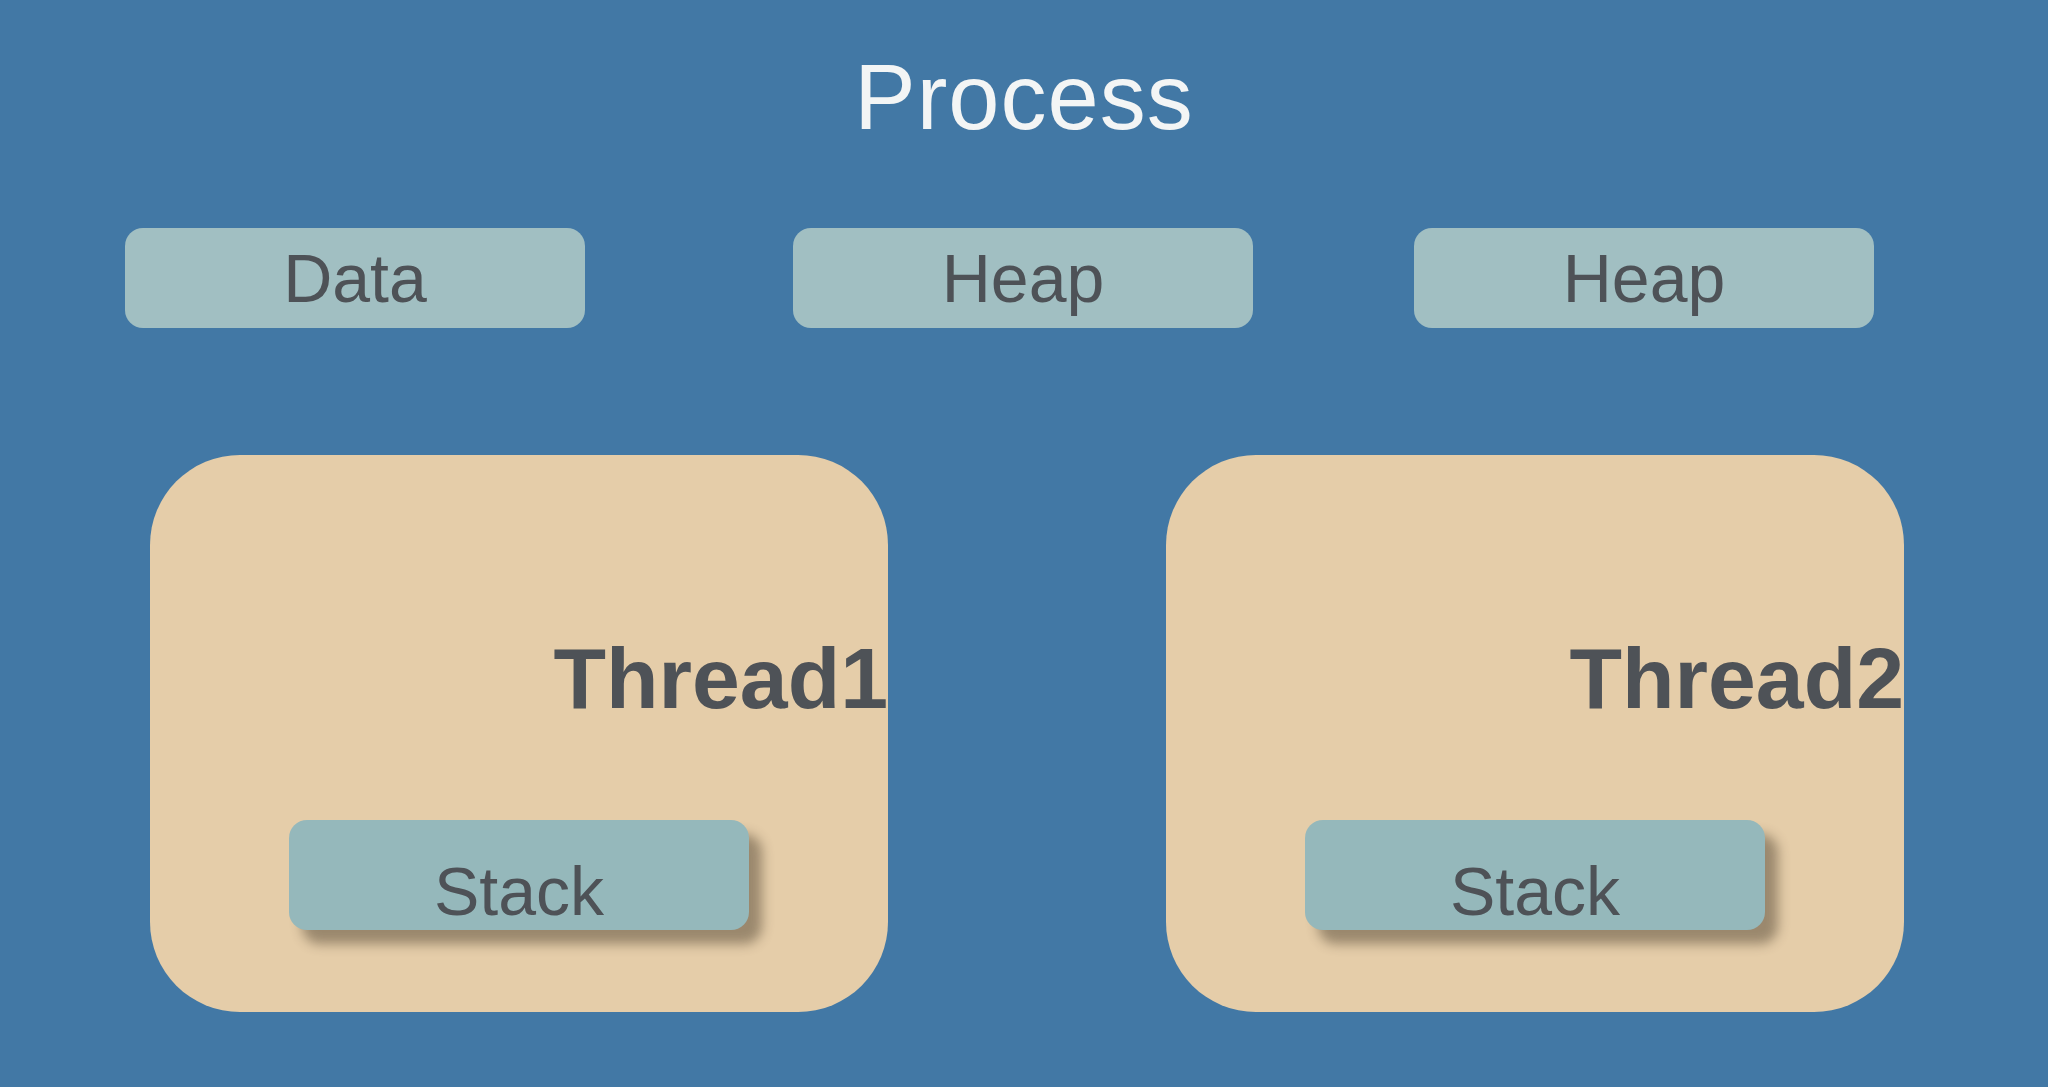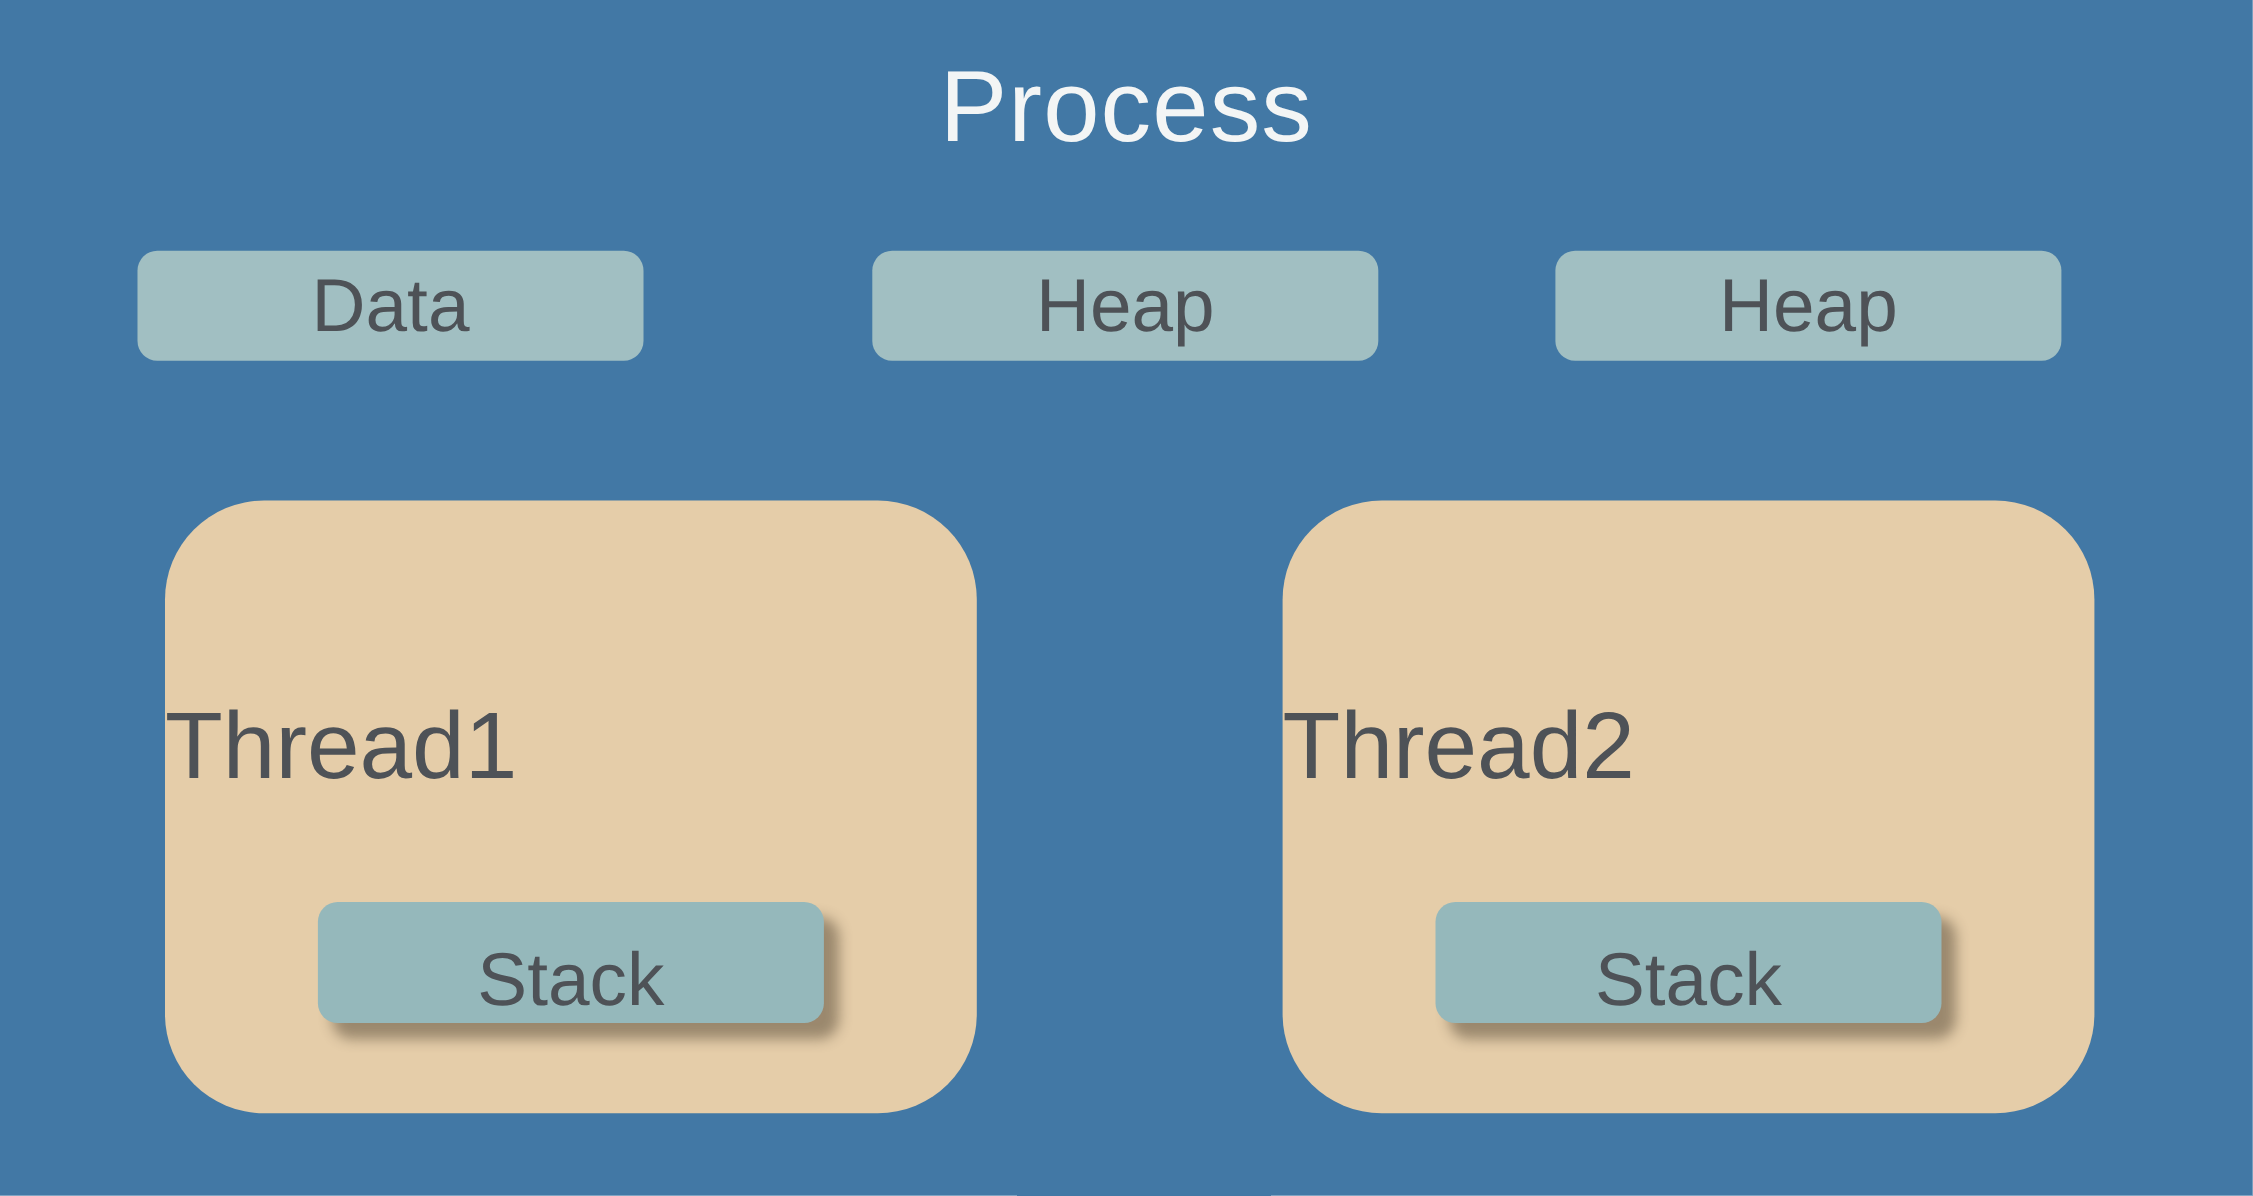--- a/index.html
+++ b/index.html
@@ -61,23 +61,23 @@
     background: var(--thread-fill);
     border-radius: 90px;
   }
   #thread-1 { left: 150px; }
   #thread-2 { left: 1156px; margin-left: 10px; }
 
   .thread-label {
     position: absolute;
     top: 180px;
     left: 0; right: 0;
-    text-align: left;
+    text-align: right;
     font-size: 86px;
-    font-weight: 400;
+    font-weight: 700;
     line-height: 1;
     color: var(--label-text);
   }
 
   .stack {
     position: absolute;
     top: 365px;
     left: 139px;
     width: 460px;
     height: 110px;

